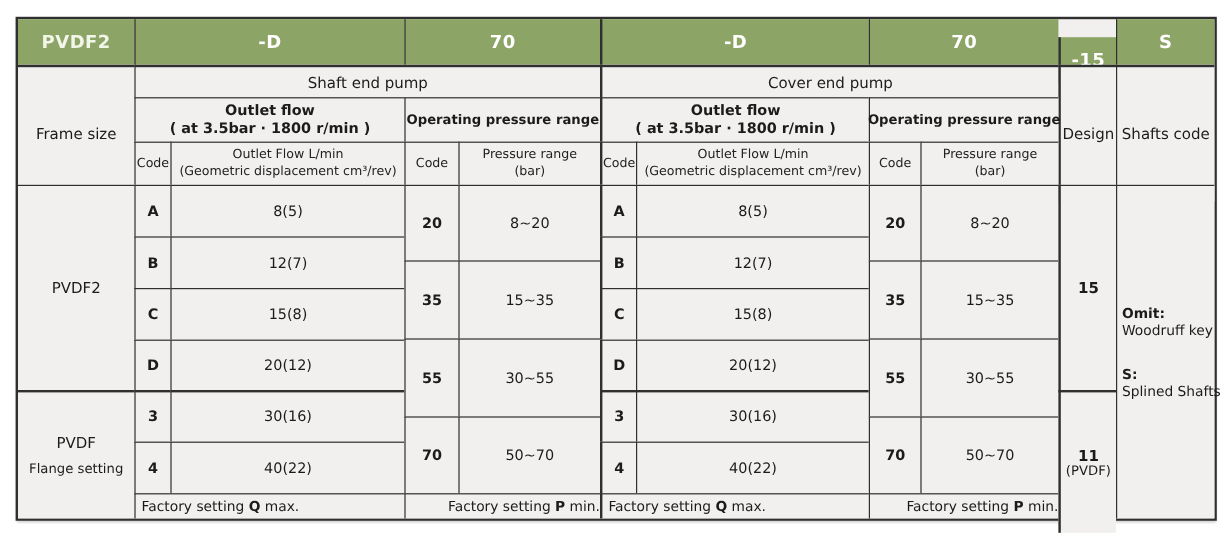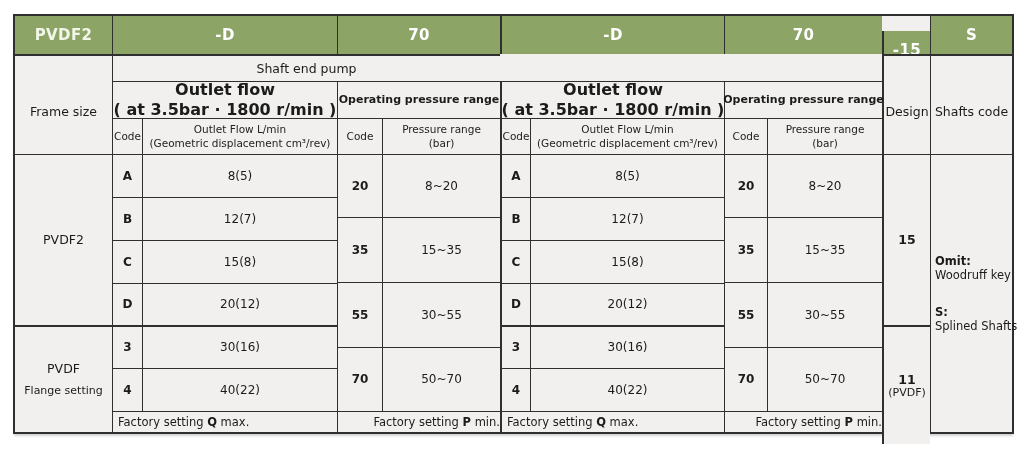--- a/index.html
+++ b/index.html
@@ -7,21 +7,21 @@
   .stage{position:relative;width:1024px;height:452px;background:#ffffff;overflow:hidden;}
   .tbl{position:absolute;left:13px;top:14px;width:997px;height:416px;border:2px solid #2f2f2f;box-sizing:content-box;background:#f1f0ee;box-shadow:0 3px 2px -1px rgba(0,0,0,.18);}
   .cell{position:absolute;box-sizing:border-box;border-left:1px solid #2f2f2f;border-top:1px solid #2f2f2f;background:#f1f0ee;display:flex;flex-direction:column;align-items:center;justify-content:center;text-align:center;line-height:1.25;font-size:11.5px;}
   .bl0{border-left:none;}
   .bt0{border-top:none;}
   .bl2{border-left-width:2px;}
   .bt2{border-top-width:2px;}
   .green{background:#8da467;color:#ffffff;font-weight:bold;font-size:15px;letter-spacing:.4px;}
   .b{font-weight:bold;}
   .h2{font-weight:normal;font-size:12.5px;}
-  .h3{font-weight:bold;font-size:16px;}
+  .h3{font-weight:bold;font-size:12px;}
   .h3s{font-weight:bold;font-size:11px;}
   .h4{font-size:10.5px;line-height:1.3;color:#222;}
   .code{font-weight:bold;font-size:12px;}
   .val{font-size:12px;}
   .fcell{display:block;font-size:11.5px;line-height:20px;white-space:nowrap;overflow:hidden;}
   .fleft{text-align:left;padding-left:5px;}
   .fcenter{text-align:right;}
   .framepvdf{gap:7px;}
   .framepvdf .sub{font-size:11px;font-weight:normal;}
   .designcell{font-weight:bold;font-size:12.5px;}
@@ -42,20 +42,21 @@
       </div>
     <div class="cell green bt0" style="left:97px;top:0;width:225px;height:38px">-D</div>
     <div class="cell green bt0" style="left:322px;top:0;width:163px;height:38px">70</div>
     <div class="cell green bt0 bl2" style="left:485px;top:0;width:224px;height:38px">-D</div>
     <div class="cell green bt0" style="left:709px;top:0;width:158px;height:38px">70</div>
     <div class="cell green bt0 bl2" style="left:867px;top:15px;width:48px;height:38px">-15</div>
     <div class="cell green bt0" style="left:915px;top:0;width:82px;height:38px">S</div>
 
     <div class="cell h2 bl0 bt2" style="left:0;top:38px;width:97px;height:114px">Frame size</div>
     <div class="cell h2 bt2" style="left:97px;top:38px;width:388px;height:27px">Shaft end pump</div>
+    <div class="cell h2 bl2 bt2" style="left:485px;top:38px;width:382px;height:27px">Cover end pump</div>
     <div class="cell h2 bt2" style="left:915px;top:38px;width:82px;height:114px">Shafts code</div>
     <div class="cell h2 bl2 bt2" style="left:867px;top:38px;width:48px;height:114px">Design</div>
 
     <div class="cell" style="left:97px;top:65px;width:225px;height:37px">
       <div class="h3">Outlet flow</div>
       <div class="h3 nowrap">( at 3.5bar · 1800 r/min )</div>
     </div>
     <div class="cell h3s nowrap" style="left:322px;top:65px;width:163px;height:37px">Operating pressure range</div>
     <div class="cell bl2" style="left:485px;top:65px;width:224px;height:37px">
       <div class="h3">Outlet flow</div>

